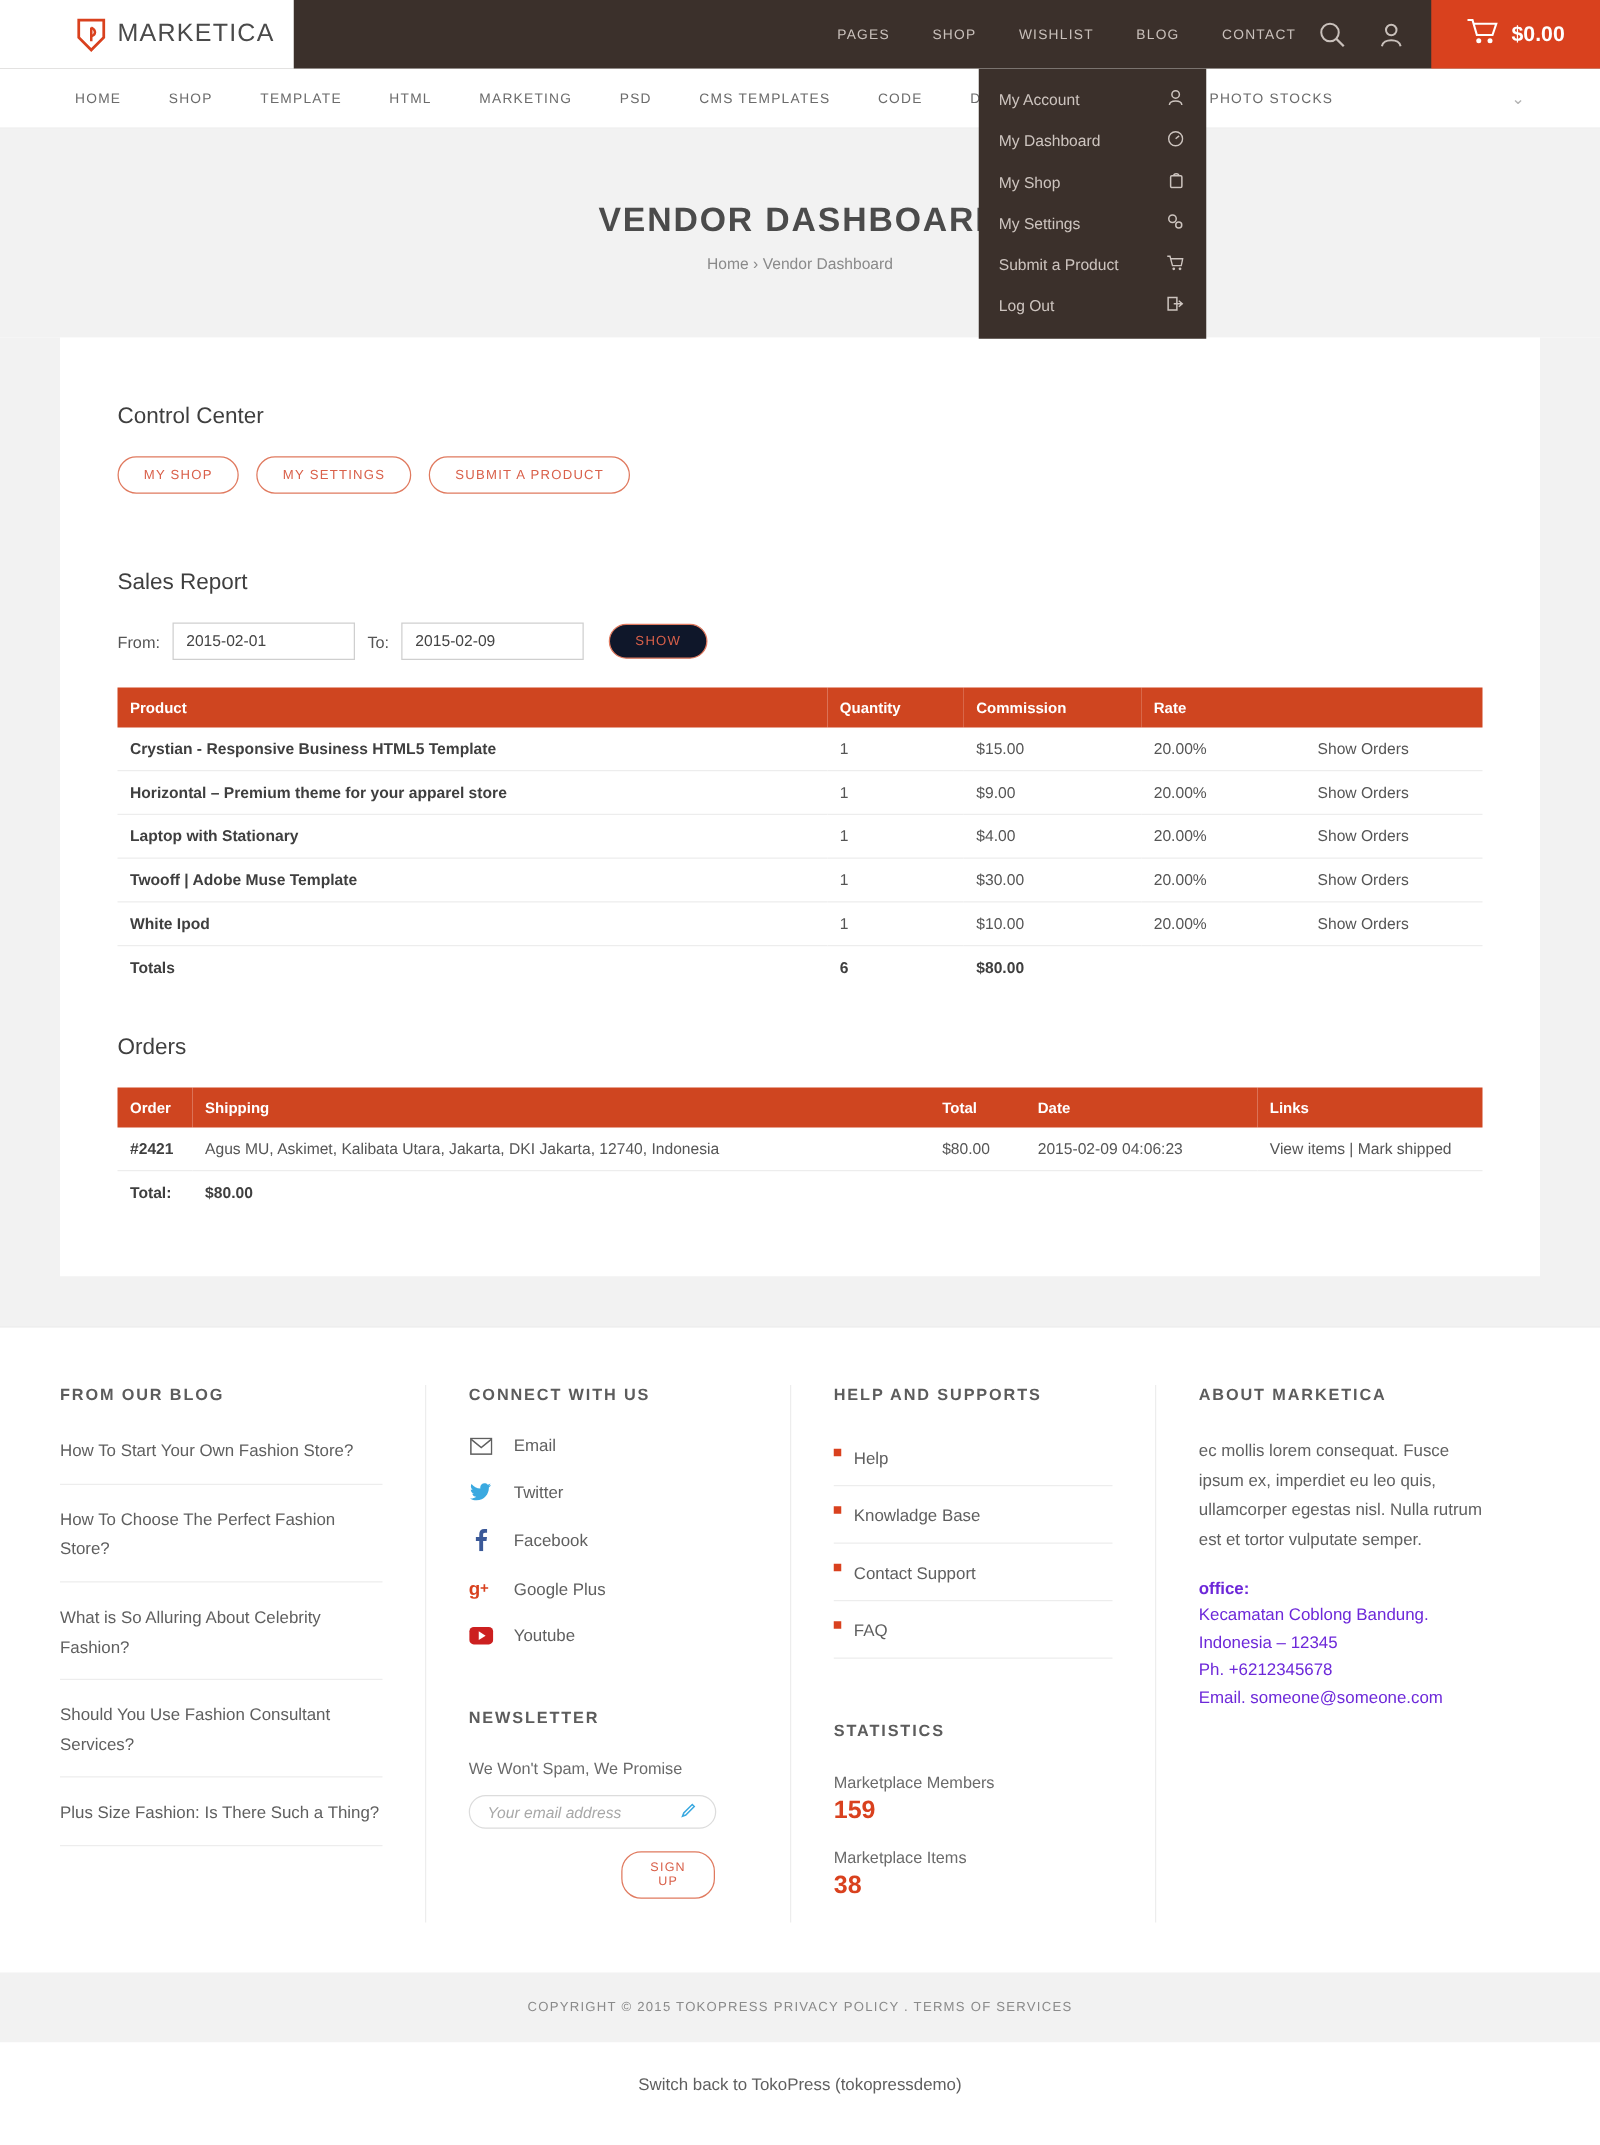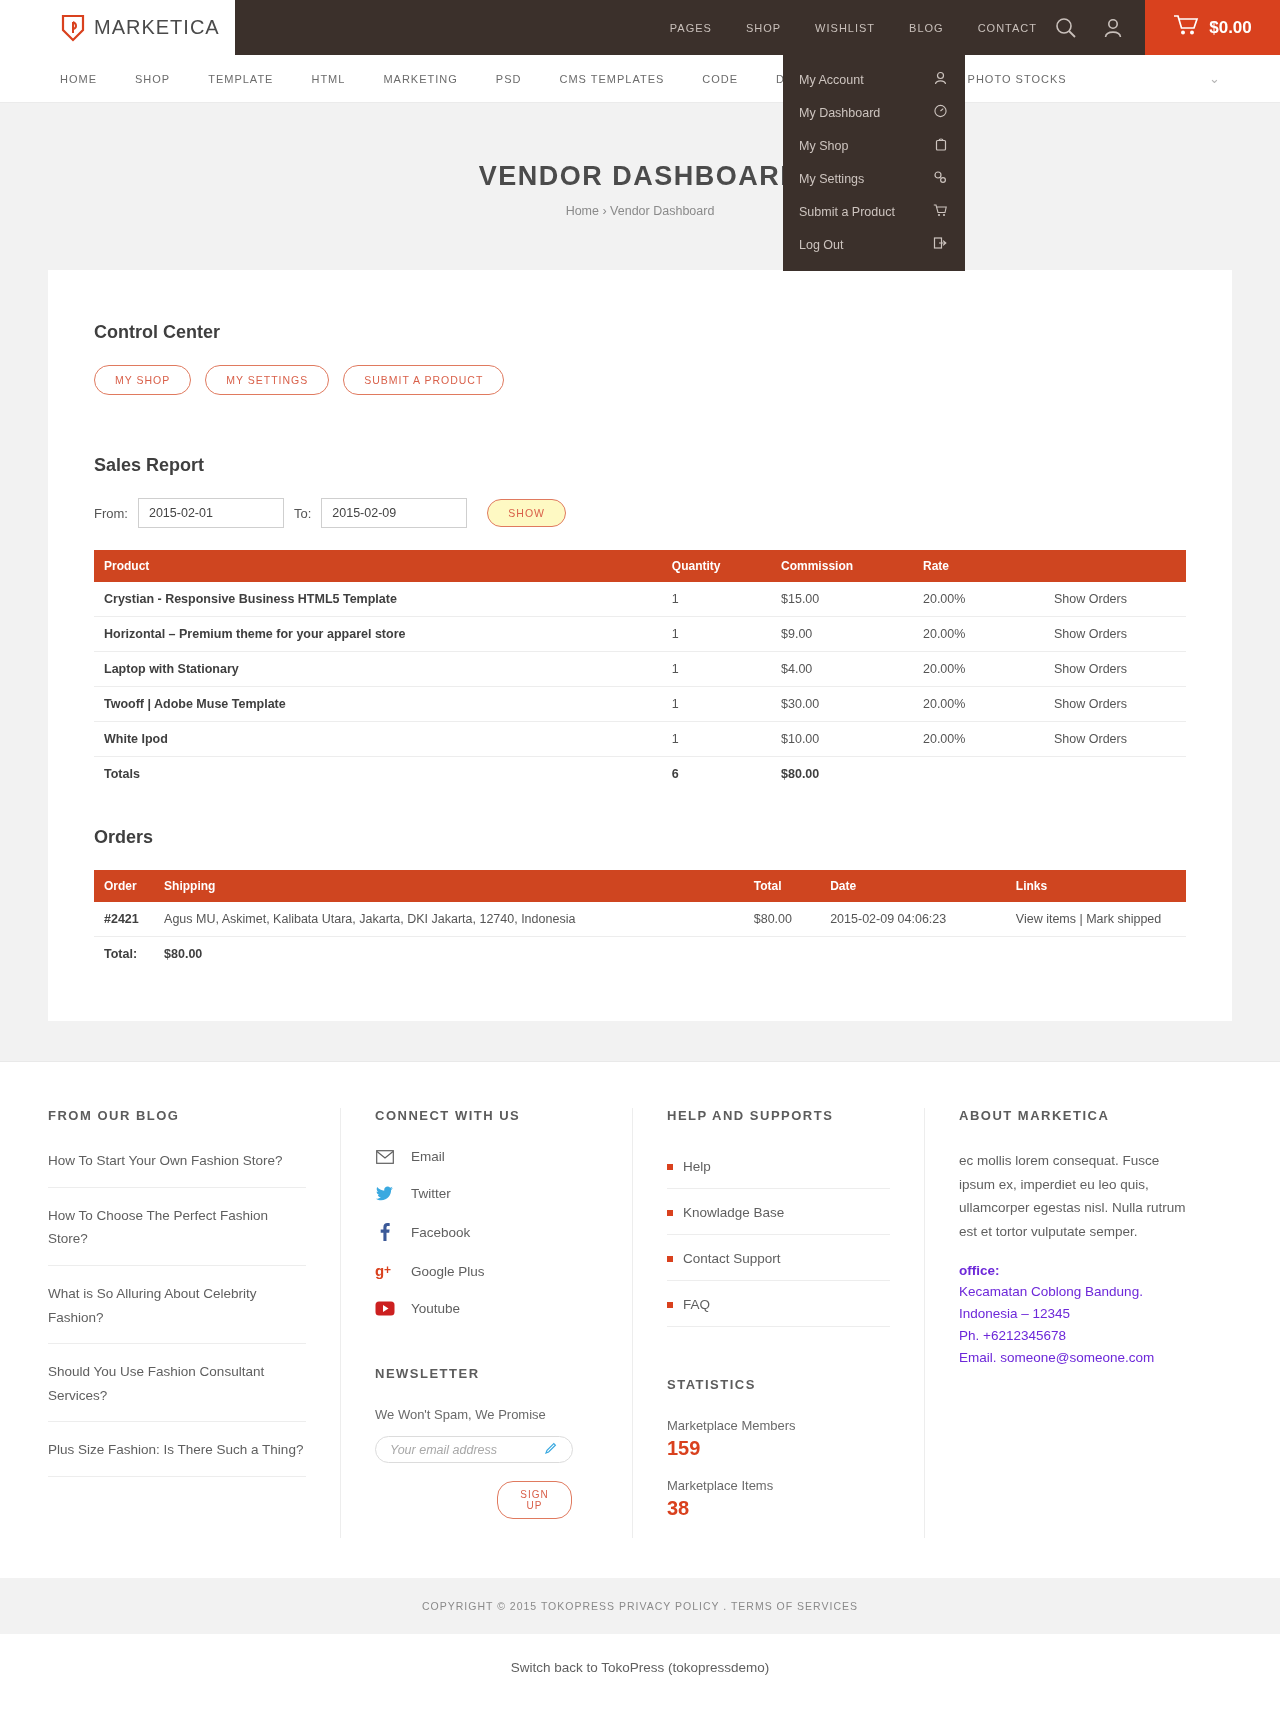--- a/index.html
+++ b/index.html
@@ -81,39 +81,39 @@
     margin:0 0 12px 0; font-size:27px; letter-spacing:1.5px; color:#4b4b4b;
     font-weight:bold;
   }
   .crumb { font-size:12.5px; color:#8a8a8a; }
   .crumb a { color:#8a8a8a; text-decoration:none; }
 
   
   .content-wrap { background:#f2f2f2; padding:0 48px 40px 48px; }
   .card { background:#fff; padding:52px 46px 50px 46px; }
   h2.sec {
-    margin:0 0 22px 0; font-size:18px; color:#3f3f3f; font-weight:bold;
+    margin:0 0 22px 0; font-size:18px; color:#3f3f3f; font-weight:normal;
   }
   h2.sec.spaced { margin-top:60px; }
 
   .pillrow { display:flex; gap:14px; }
   .pill {
     border:1px solid #e07a5f; color:#d9604a; background:#fff;
     border-radius:18px; padding:8px 20px; font-size:10.5px;
     letter-spacing:1px; text-transform:uppercase; cursor:pointer;
   }
 
   .filterrow { display:flex; align-items:center; gap:10px; margin-bottom:22px; }
   .filterrow label { font-size:13px; color:#555; }
   .filterrow input[type=text] {
     border:1px solid #cfcfcf; padding:7px 10px; font-size:12.5px; color:#444;
     width:146px; font-family:"Liberation Sans", sans-serif;
   }
   .showbtn {
-    border:1px solid #e07a5f; color:#d9604a; background:#fef9c3;
+    border:1px solid #e07a5f; color:#d9604a; background:#0f172a;
     border-radius:16px; padding:7px 20px; font-size:10.5px;
     letter-spacing:1px; text-transform:uppercase; margin-left:10px; cursor:pointer;
   }
 
   table { width:100%; border-collapse:collapse; }
   thead th {
     background:#cf4520; color:#fff; font-size:12px; font-weight:bold;
     text-align:left; padding:9px 10px;
   }
   tbody td {
@@ -154,21 +154,21 @@
     padding:4px 14px; display:flex; align-items:center; justify-content:space-between;
   }
   .news-input span { font-size:12.5px; color:#a8a8a8; font-style:italic; }
   .signup {
     margin-top:18px; margin-left:122px; border:1px solid #e07a5f; color:#d9604a;
     background:#fff; border-radius:16px; padding:7px 18px; font-size:10px;
     letter-spacing:1px; text-transform:uppercase; width:75px; text-align:center;
     cursor:pointer;
   }
   .help-item {
-    display:flex; align-items:center; gap:10px; font-size:13.5px; color:#5f5f5f;
+    display:flex; align-items:flex-start; gap:10px; font-size:13.5px; color:#5f5f5f;
     border-bottom:1px solid #ededed; padding:10px 0 14px 0; margin-bottom:6px;
   }
   .sq { width:6px; height:6px; background:#d9411e; display:inline-block; }
   .stat-label { font-size:13px; color:#6a6a6a; margin-bottom:4px; }
   .stat-num { font-size:20px; color:#d9411e; font-weight:bold; margin-bottom:18px; }
   .about-p { font-size:13.5px; color:#5f5f5f; line-height:1.75; margin:0 0 16px 0; }
   .about-b { font-weight:bold; color:#4a4a4a; }
   .about-l { font-size:13.5px; color:#6d28d9; line-height:1.62; }
 
   .copyrow {

